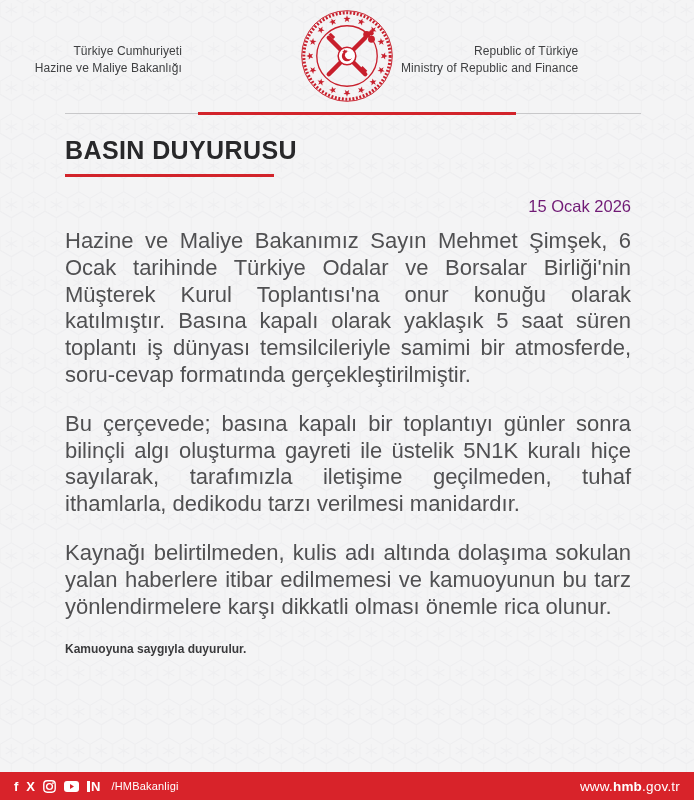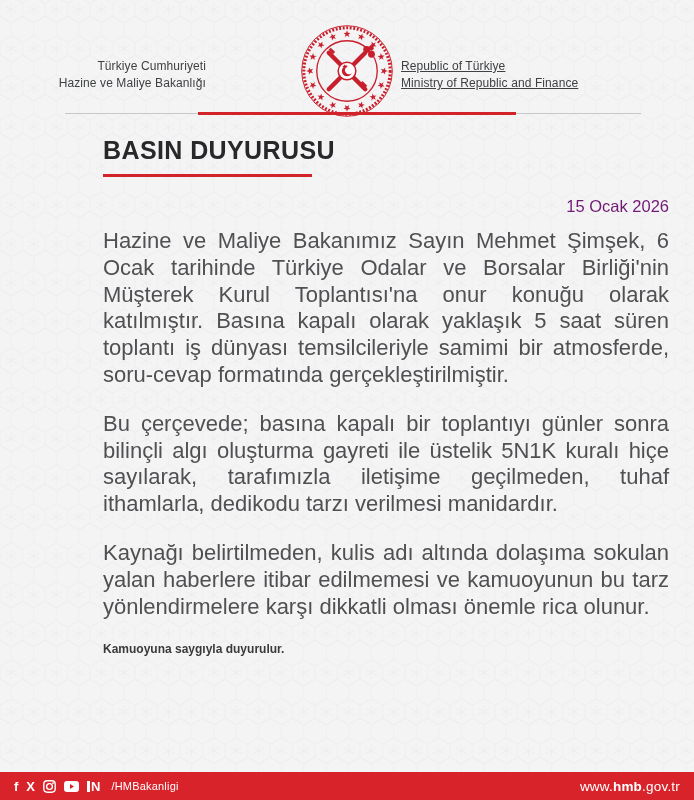--- a/index.html
+++ b/index.html
@@ -6,33 +6,33 @@
   body{
     width:694px;height:800px;position:relative;overflow:hidden;
     background:#f4f4f5;
     font-family:"Liberation Sans","DejaVu Sans",sans-serif;
     -webkit-font-smoothing:antialiased;
   }
   .bg-pattern{position:absolute;inset:0;z-index:0;}
   .page{position:absolute;inset:0;z-index:1;}
 
   
-  .header{position:absolute;top:16px;left:0;width:580px;height:112px;padding-left:24px;}
+  .header{position:absolute;top:1px;left:0;width:580px;height:112px;}
   .seal{position:absolute;left:299px;top:7px;width:96px;height:96px;}
   .hdr-text{position:absolute;top:42px;font-size:12px;line-height:17px;
     color:#3f4042;font-weight:500;letter-spacing:.1px;}
   .hdr-left{right:398px;text-align:right;}
-  .hdr-right{left:401px;text-align:left;text-decoration:underline;}
+  .hdr-right{left:401px;text-align:right;}
 
   .divider{position:absolute;top:112px;left:65px;width:576px;height:3px;}
   .divider .gray{position:absolute;top:1px;left:0;width:100%;height:1px;background:#c8c8ca;}
   .divider .red{position:absolute;top:0;left:133px;width:318px;height:3px;background:#d2232a;}
 
   
-  .content{position:absolute;left:65px;top:136px;width:566px;color:#505052;margin-left:38px;}
+  .content{position:absolute;left:65px;top:136px;width:566px;color:#505052;}
   .title{font-size:25px;font-weight:800;letter-spacing:.4px;color:#28282a;margin:0;}
   .title-underline{width:209px;height:3px;background:#d2232a;margin-top:9px;}
   .date-row{text-align:right;font-size:16.5px;color:#701a75;margin-top:20px;}
   .paras{margin-top:12px;}
   .paras p{margin:0 0 22px 0;font-size:22px;line-height:26.8px;
     text-align:justify;color:#505052;}
   .closing{font-size:12px;font-weight:bold;color:#3a3a3c;margin-top:8px;}
 
   
   .footer{position:absolute;left:0;bottom:0;width:694px;height:28px;background:#d8232a;

